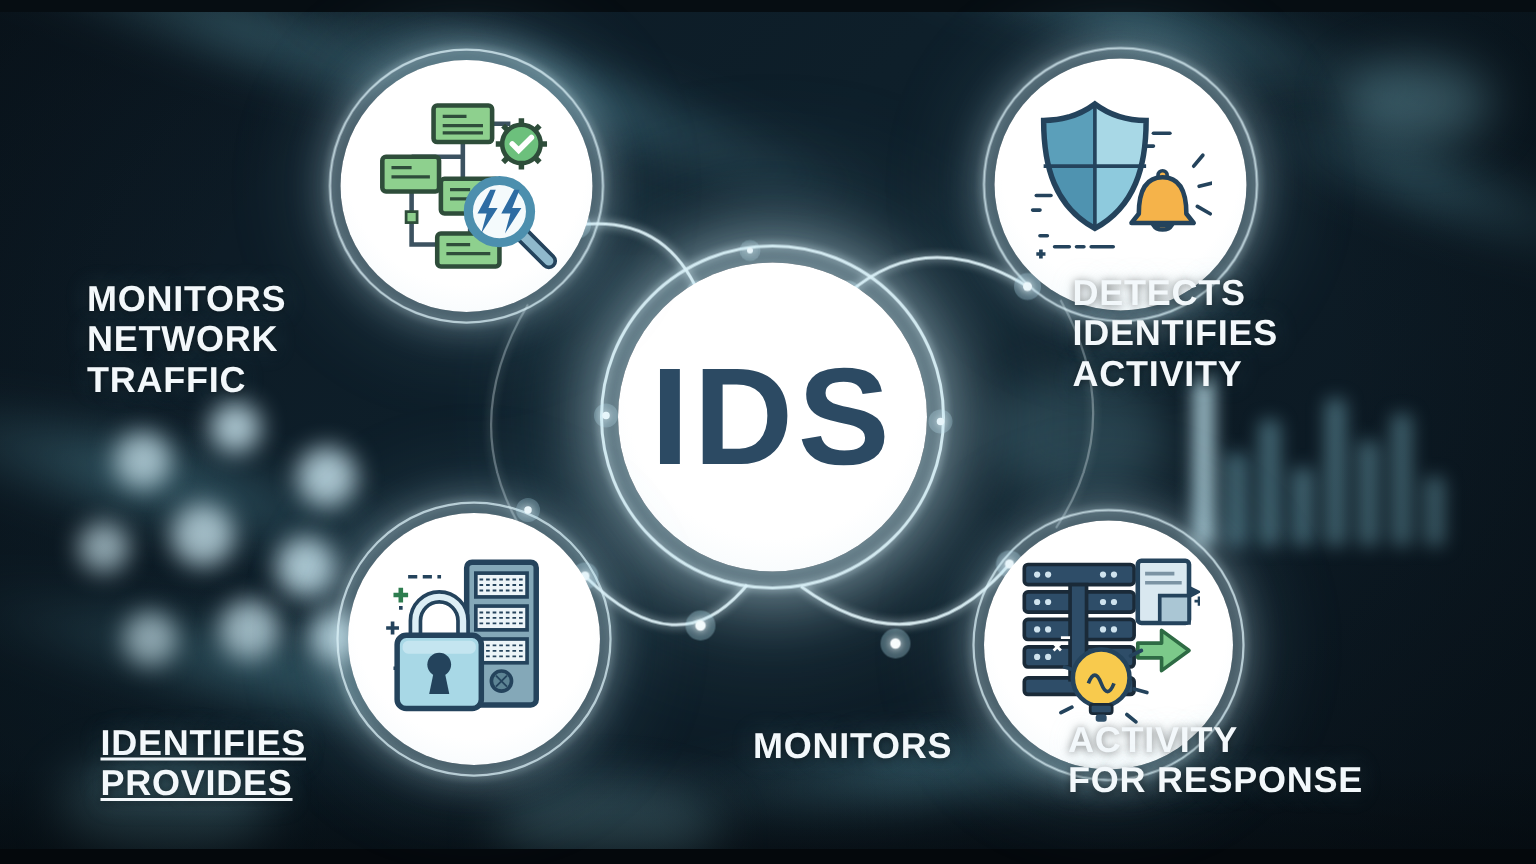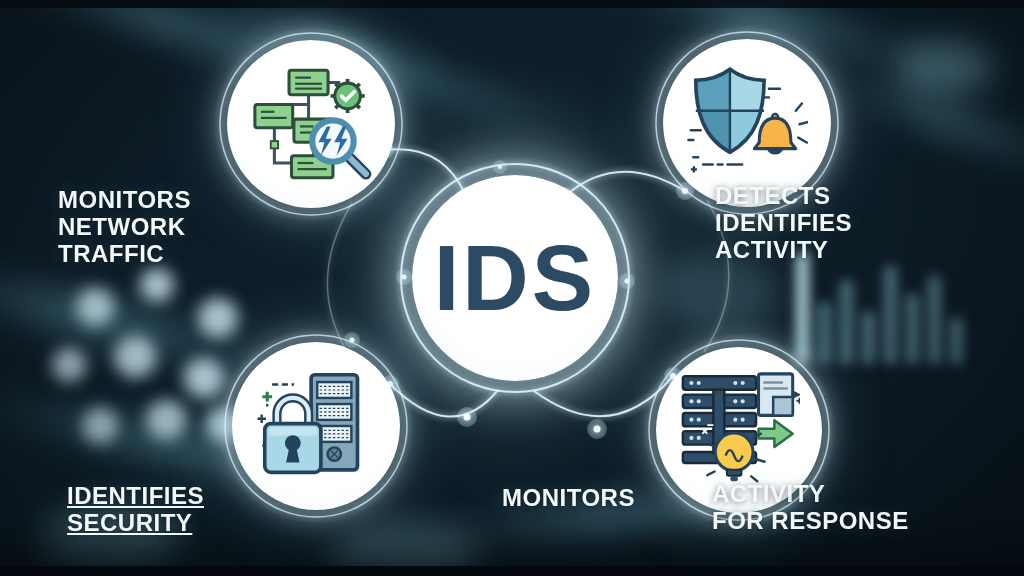--- a/index.html
+++ b/index.html
@@ -330,21 +330,21 @@
     <div>NETWORK</div>
     <div>TRAFFIC</div>
   </div>
   <div class="label" style="left:715px;top:182px;width:260px;">
     <div>DETECTS</div>
     <div>IDENTIFIES</div>
     <div>ACTIVITY</div>
   </div>
   <div class="label" style="left:67px;top:482px;width:260px;text-decoration:underline;">
     <div>IDENTIFIES</div>
-    <div>SECURITY</div>
+    <div>PROVIDES</div>
   </div>
   <div class="label" style="left:502px;top:484px;width:220px;">
     <div>MONITORS</div>
   </div>
   <div class="label" style="left:712px;top:480px;width:260px;">
     <div>ACTIVITY</div>
     <div>FOR RESPONSE</div>
   </div>
 
   <div class="vignette"></div>

